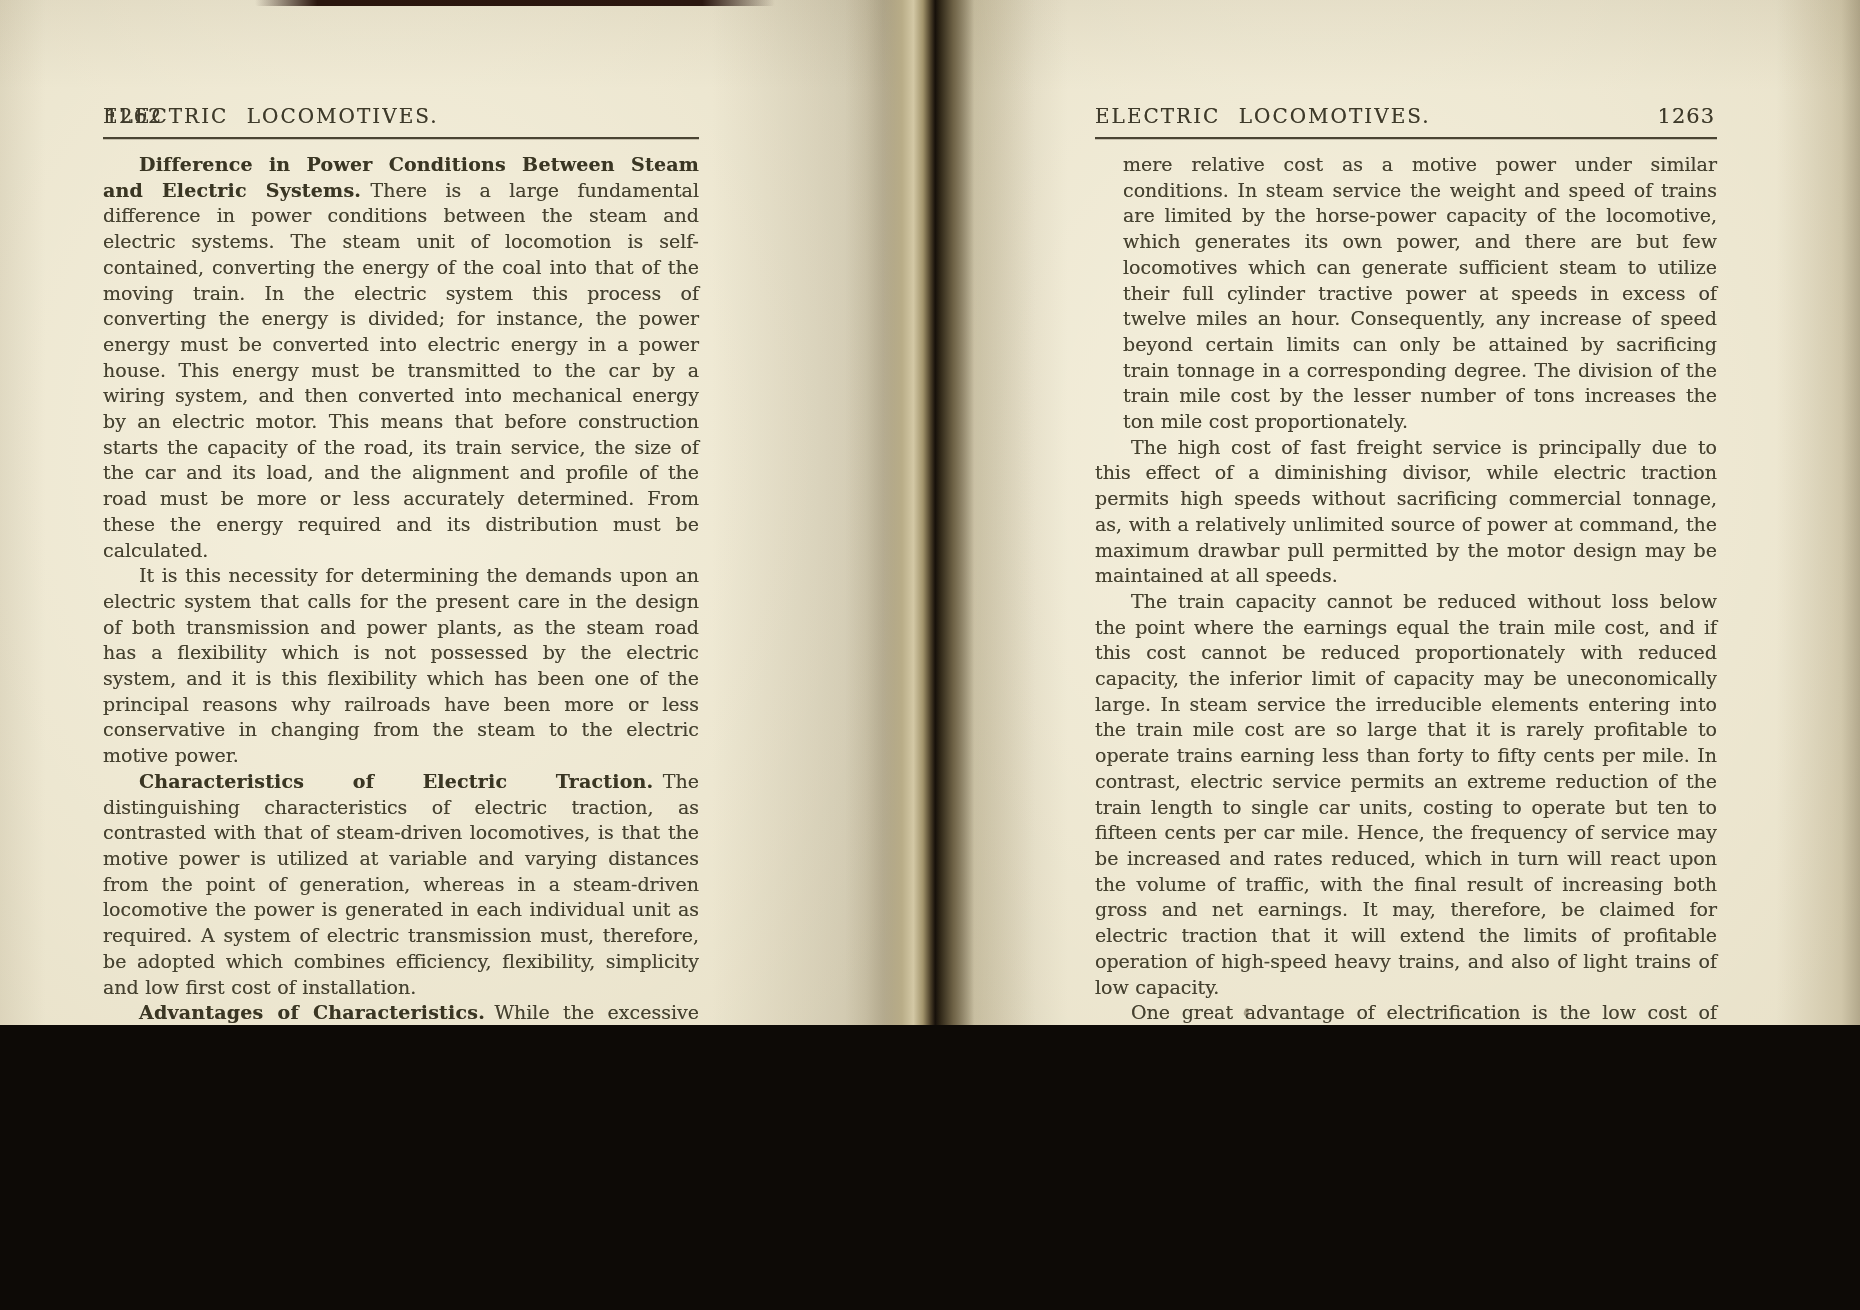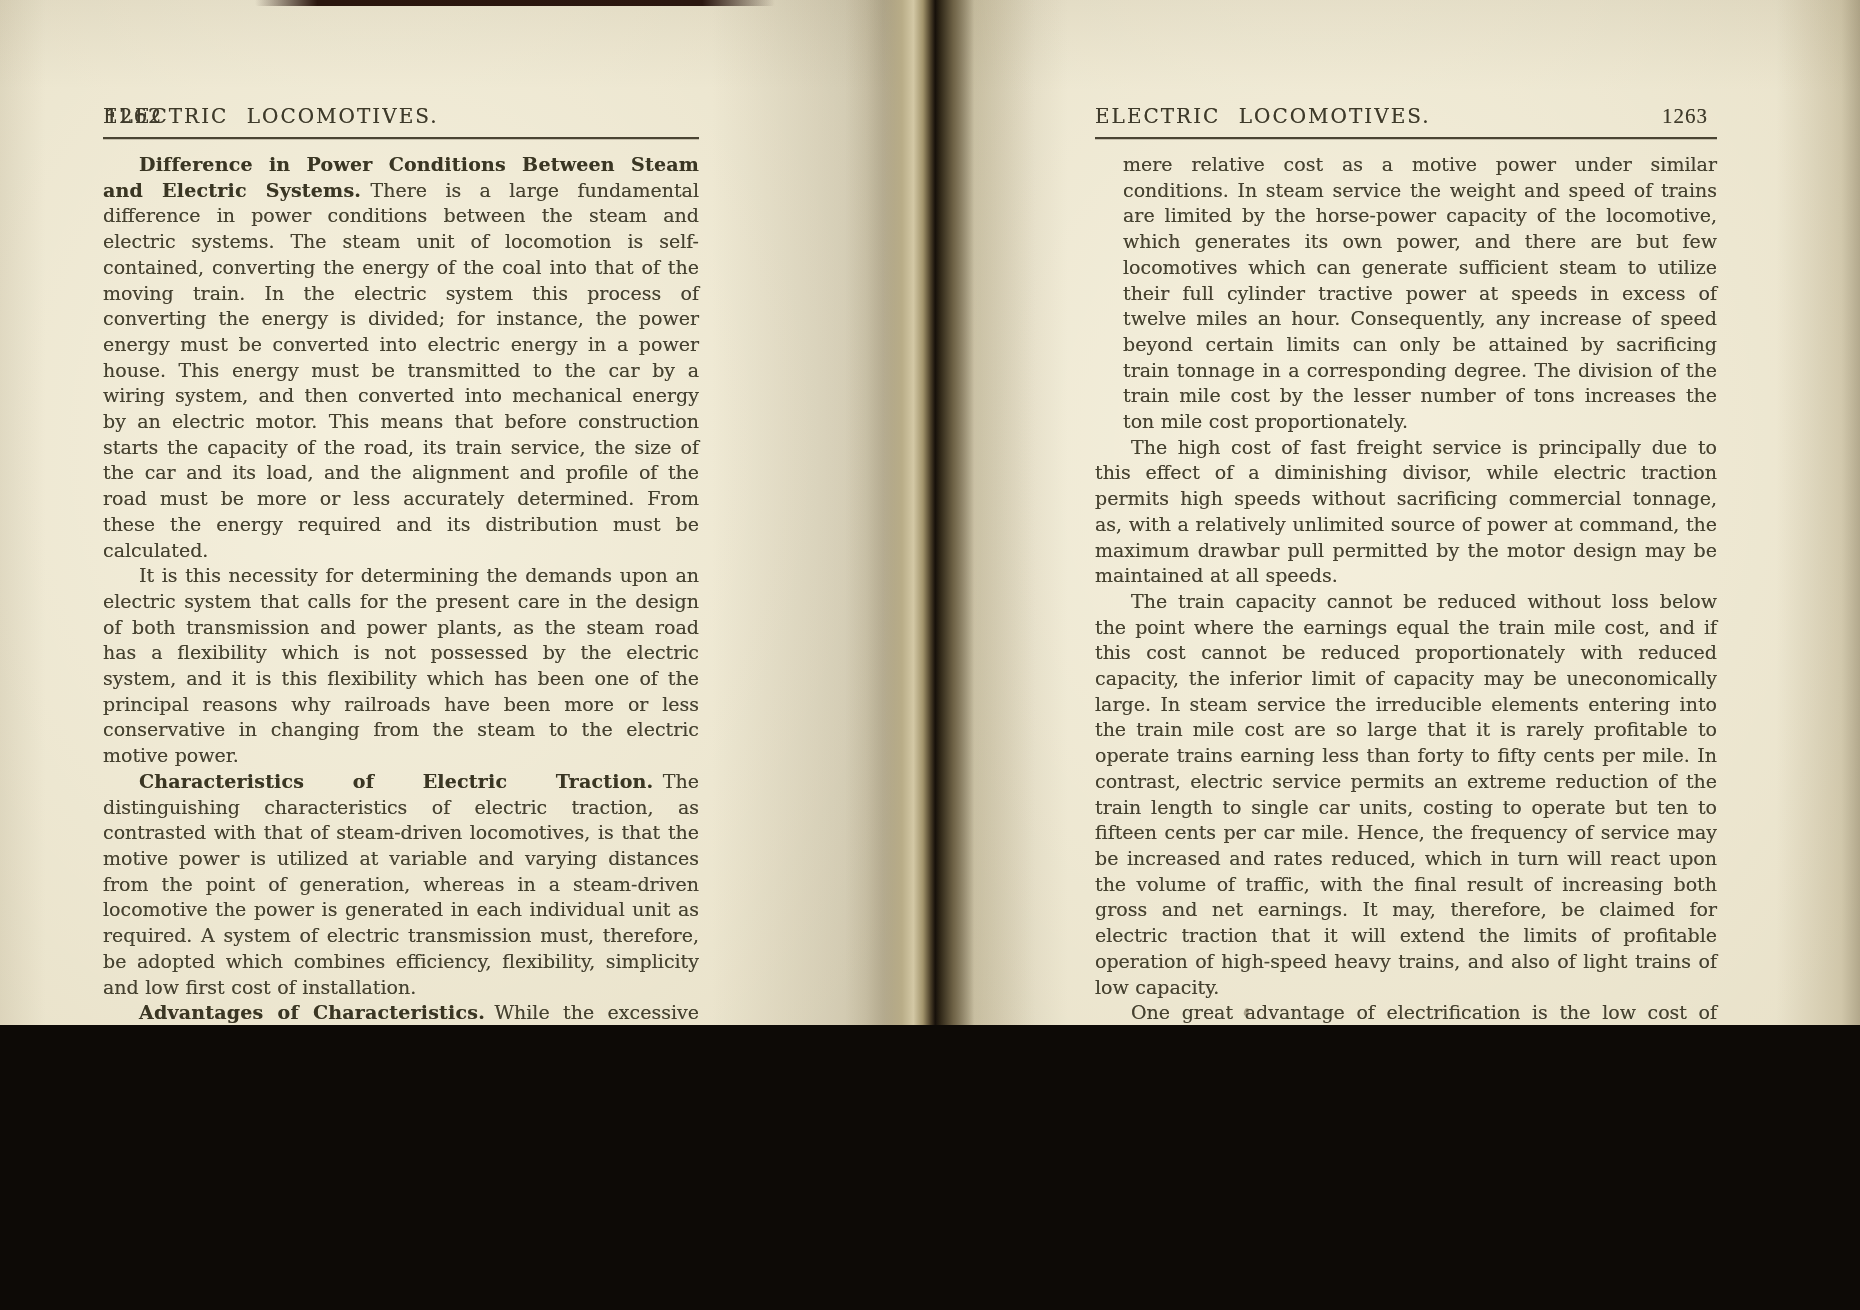--- a/index.html
+++ b/index.html
@@ -77,21 +77,21 @@
   .head-title{
     display:block;
     font-size:20px;letter-spacing:2px;word-spacing:10px;
     text-shadow:0 0 .6px rgba(62,58,42,.6);
   }
   .page-num{
     position:absolute;top:0;font-size:21px;letter-spacing:1px;
     text-shadow:0 0 .6px rgba(62,58,42,.6);
   }
   .num-left{left:2px;}
-  .num-right{right:9px;font-family:Liberation Serif, serif;}
+  .num-right{right:2px;}
   .head-rule{
     position:absolute;top:137px;left:0;width:100%;height:2px;
     background:#4a4433;box-shadow:0 1px 0 rgba(74,68,51,.25);
   }
   .body-text{
     position:absolute;top:152px;left:0;width:100%;
     font-size:19px;line-height:25.7px;color:#45412f;
     word-spacing:.5px;
     text-shadow:0 0 .6px rgba(64,60,45,.5);
   }

